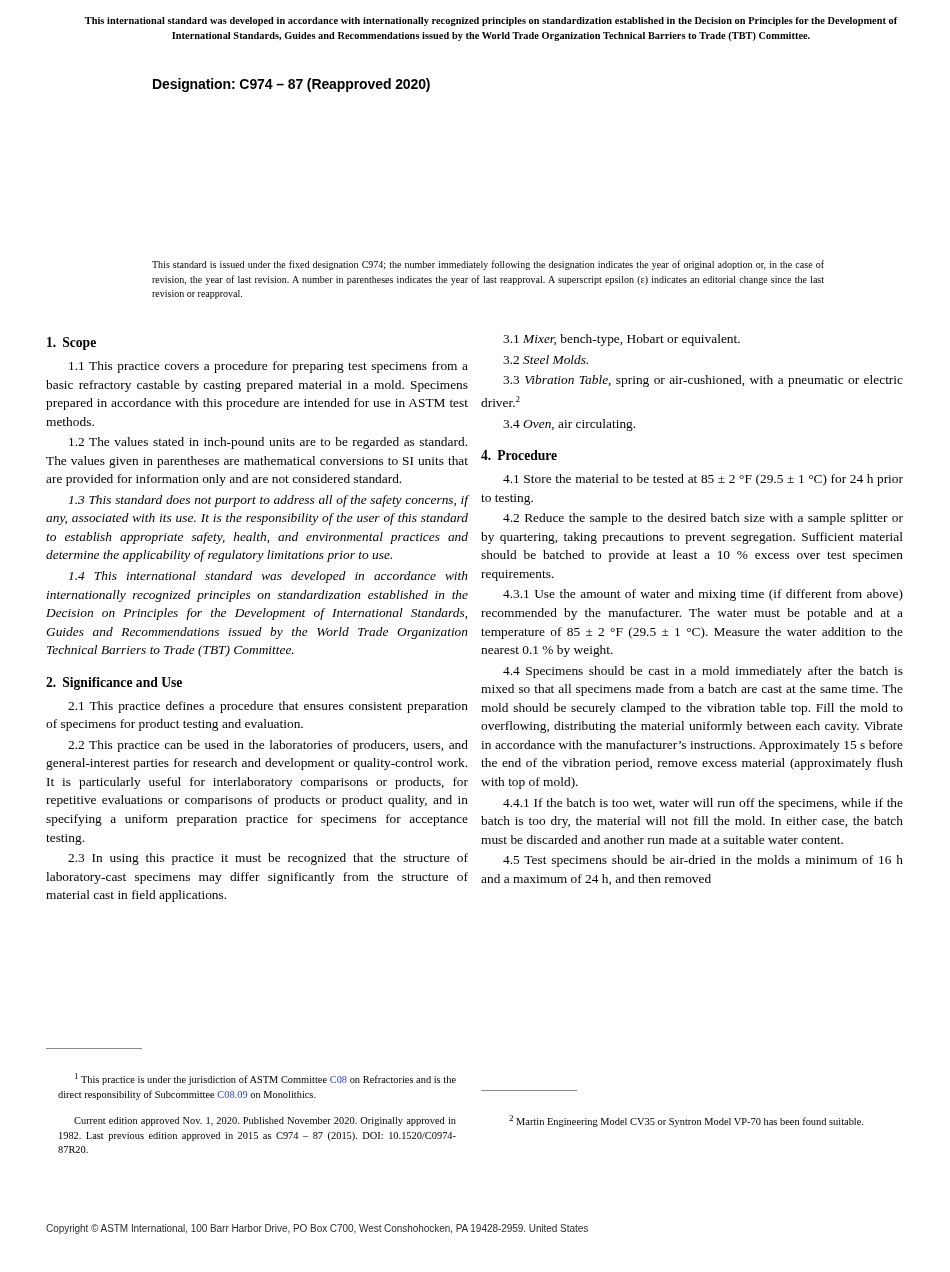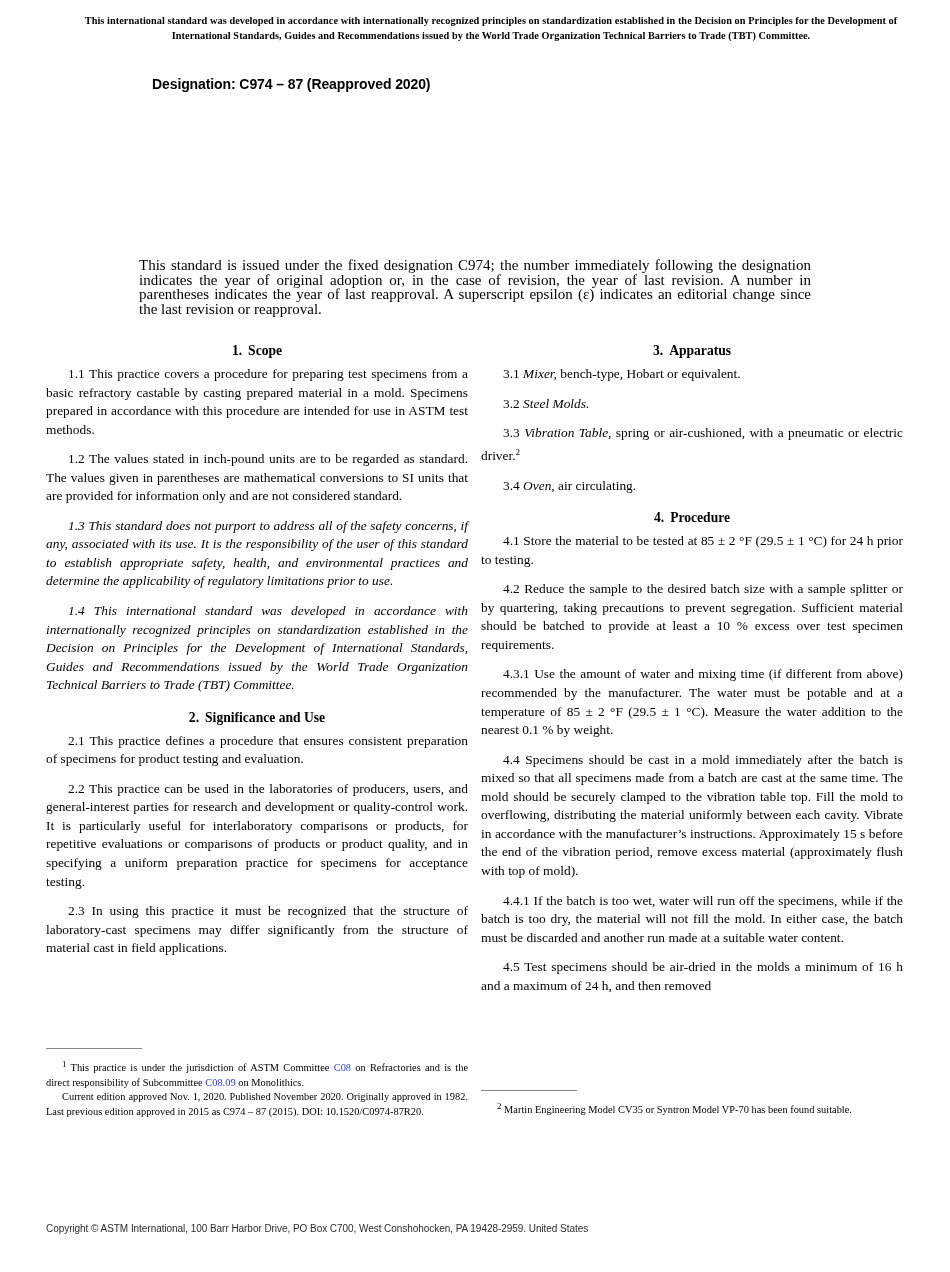--- a/index.html
+++ b/index.html
@@ -72,57 +72,57 @@
   }
   .title-block .sup {
     font-size: 11px;
     vertical-align: super;
     font-weight: bold;
   }
 
   
   .issued-note {
     position: absolute;
-    left: 139px;
+    left: 152px;
     top: 258px;
     width: 672px;
-    font-size: 15px;
+    font-size: 10px;
     line-height: 14.6px;
     text-align: justify;
   }
 
   
   .col {
     position: absolute;
     top: 330px;
     width: 422px;
     font-size: 13.4px;
     line-height: 18.55px;
     text-align: justify;
   }
   .col-left  { left: 46px; }
   .col-right { left: 481px; }
 
   h2.sec-head {
     font-size: 13.6px;
     font-weight: bold;
-    margin: 12px 0 5px 0;
-    text-align: center;
+    margin: 4px 0 5px 0;
+    text-align: left;
     line-height: 18px;
   }
   h2.sec-head .num { margin-right: 6px; }
   .sec-head.spaced-top { margin-top: 14px; }
 
   p.para {
     margin: 0 0 0 0;
     text-indent: 22px;
     text-align: justify;
     hyphens: manual;
   }
-  p.para + p.para { margin-top: 11px; }
+  p.para + p.para { margin-top: 2px; }
   p.para.tight { margin-top: 0; }
   p.italic { font-style: italic; }
   .it { font-style: italic; }
   .xref-blue { color: #2a3fd0; }
   .xref-red  { color: #c0202a; }
   .sup { font-size: 9px; vertical-align: super; }
 
   
   .footnote-rule {
     position: absolute;
@@ -130,21 +130,21 @@
     height: 0;
     border-top: 1.1px solid #8a8a8a;
   }
   .footnote {
     position: absolute;
     width: 422px;
     font-size: 10.4px;
     line-height: 14.4px;
     text-align: justify;
   }
-  .footnote p { margin: 0; text-indent: 16px; }
+  .footnote p { margin: 12px; text-indent: 16px; }
   .footnote p.cont { text-indent: 16px; }
 
   #fn-rule-left  { left: 46px;  top: 1048px; }
   #footnote-left { left: 46px;  top: 1057px; }
   #fn-rule-right { left: 481px; top: 1090px; }
   #footnote-right{ left: 481px; top: 1099px; }
 
   
   .copyright {
     position: absolute;
@@ -187,23 +187,20 @@
       <span class="num">2.</span><span>Significance and Use</span>
     </h2>
 
     <p class="para">2.1 This practice defines a procedure that ensures consistent preparation of specimens for product testing and evaluation.</p>
     <p class="para">2.2 This practice can be used in the laboratories of producers, users, and general-interest parties for research and development or quality-control work. It is particularly useful for interlaboratory comparisons or products, for repetitive evaluations or comparisons of products or product quality, and in specifying a uniform preparation practice for specimens for acceptance testing.</p>
     <p class="para">2.3 In using this practice it must be recognized that the structure of laboratory-cast specimens may differ significantly from the structure of material cast in field applications.</p>
   </div>
 
   <div class="col col-right">
 
-    <h2 class="sec-head">
-      <span class="num">3.</span><span>Apparatus</span>
-    </h2>
 
     <p class="para"><span>3.1</span>&nbsp;<span class="it">Mixer,</span><span> bench-type, Hobart or equivalent.</span></p>
 
     <p class="para"><span>3.2</span>&nbsp;<span class="it">Steel Molds.</span><span></span></p>
 
     <p class="para"><span>3.3</span>&nbsp;<span class="it">Vibration Table,</span><span> spring or air-cushioned, with a pneumatic or electric driver.</span><span class="sup">2</span></p>
 
     <p class="para"><span>3.4</span>&nbsp;<span class="it">Oven,</span><span> air circulating.</span></p>
 
     <h2 class="sec-head spaced-top">

